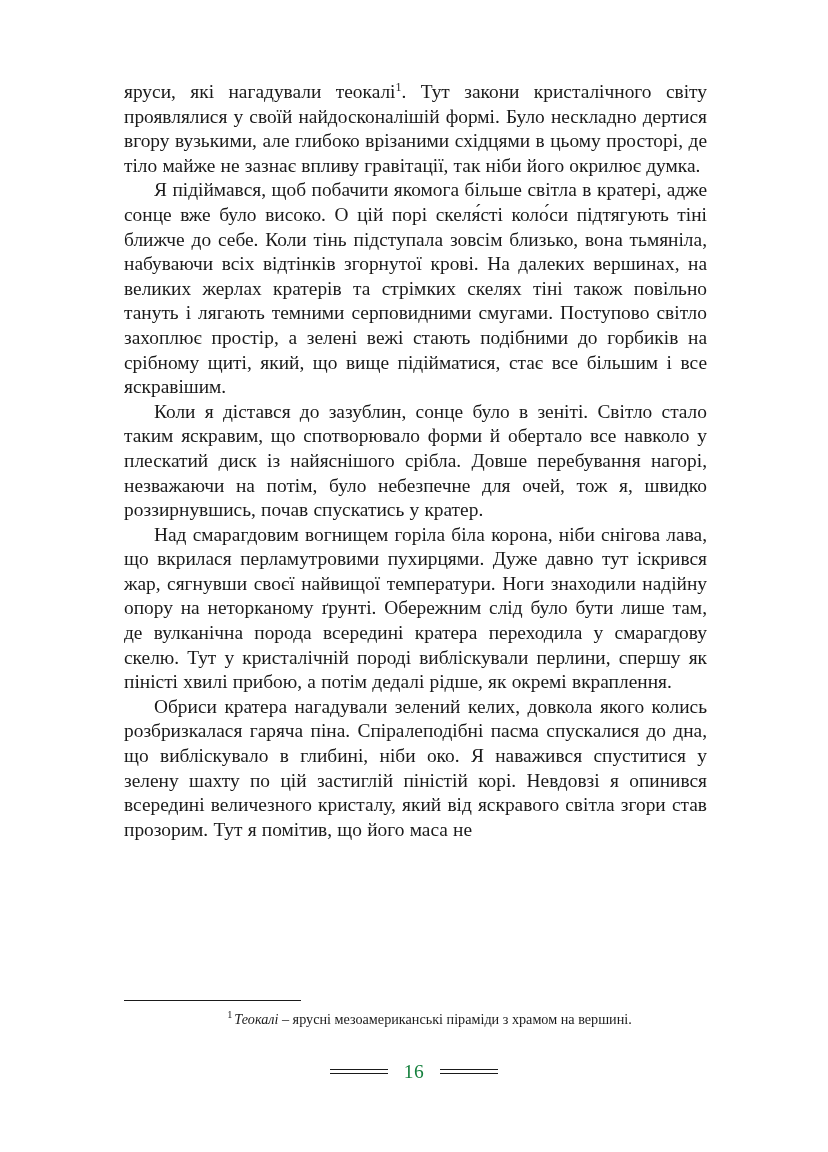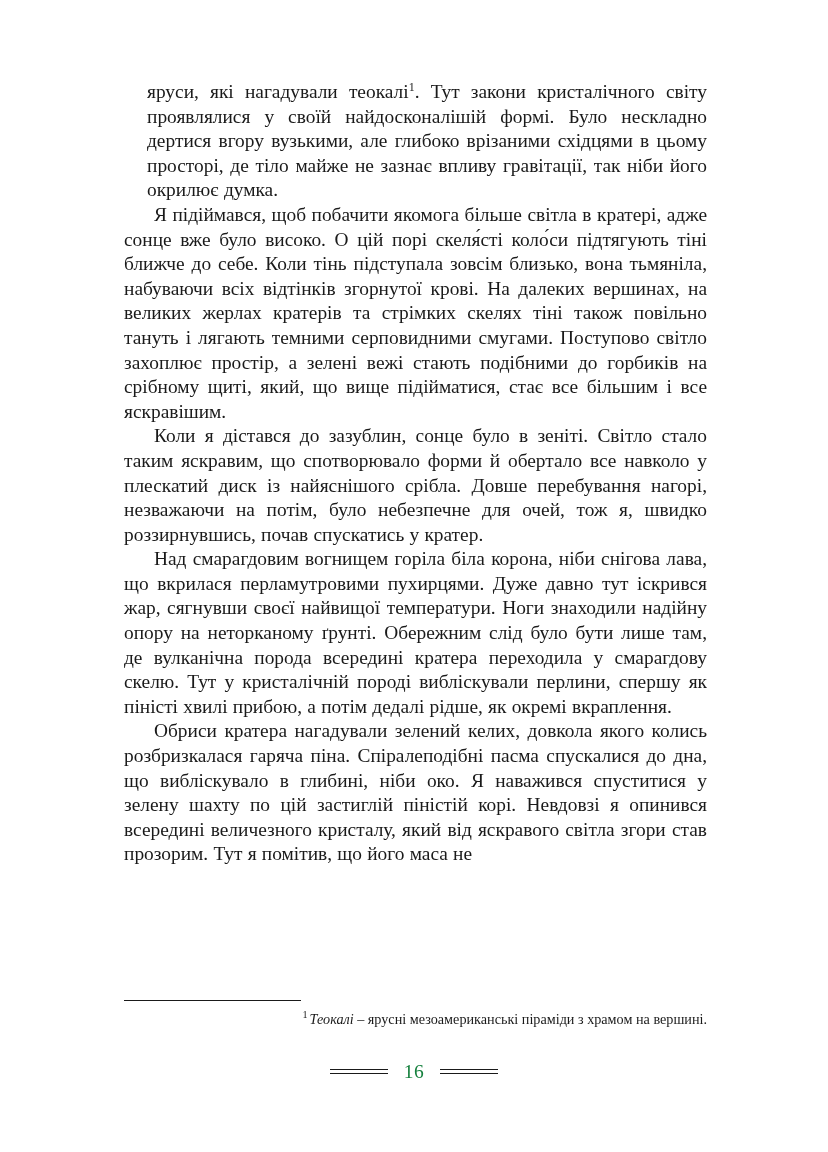--- a/index.html
+++ b/index.html
@@ -36,21 +36,20 @@
     text-align: justify;
     text-justify: inter-word;
     font-size: 19.4px;
     line-height: 24.6px;
     text-indent: 30px;
     hyphens: manual;
     word-spacing: 0.02em;
   }
   .para.first {
     text-indent: 0;
-    margin-left: 23px;
   }
 
   .para sup {
     font-size: 0.62em;
     vertical-align: super;
     line-height: 0;
   }
 
   
   .footnote-area {
@@ -63,21 +62,21 @@
     width: 177px;
     height: 0;
     border-top: 1.6px solid #1a1a1a;
     margin: 0 0 9px 0;
   }
   .footnote-text {
     margin: 0;
     padding-left: 28px;
     font-size: 14.2px;
     line-height: 18px;
-    text-align: right;
+    text-align: center;
   }
   .footnote-text sup {
     font-size: 0.72em;
     vertical-align: super;
     line-height: 0;
     margin-right: 2px;
   }
   .footnote-term {
     font-style: italic;
   }

